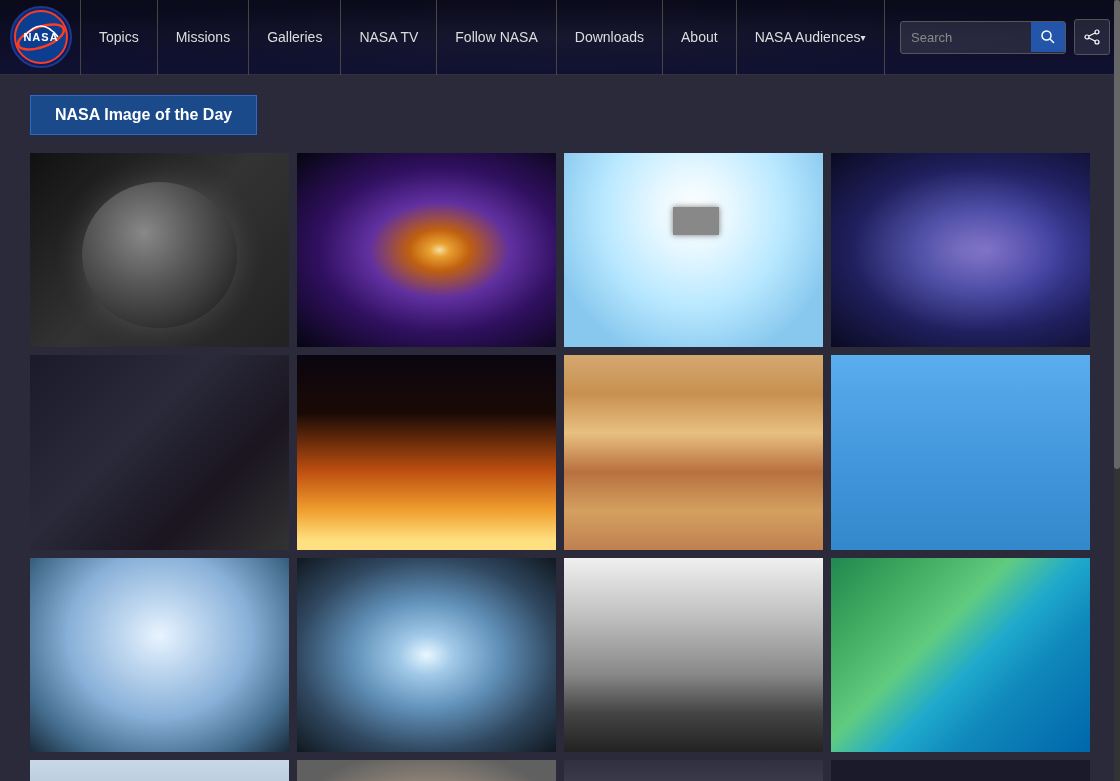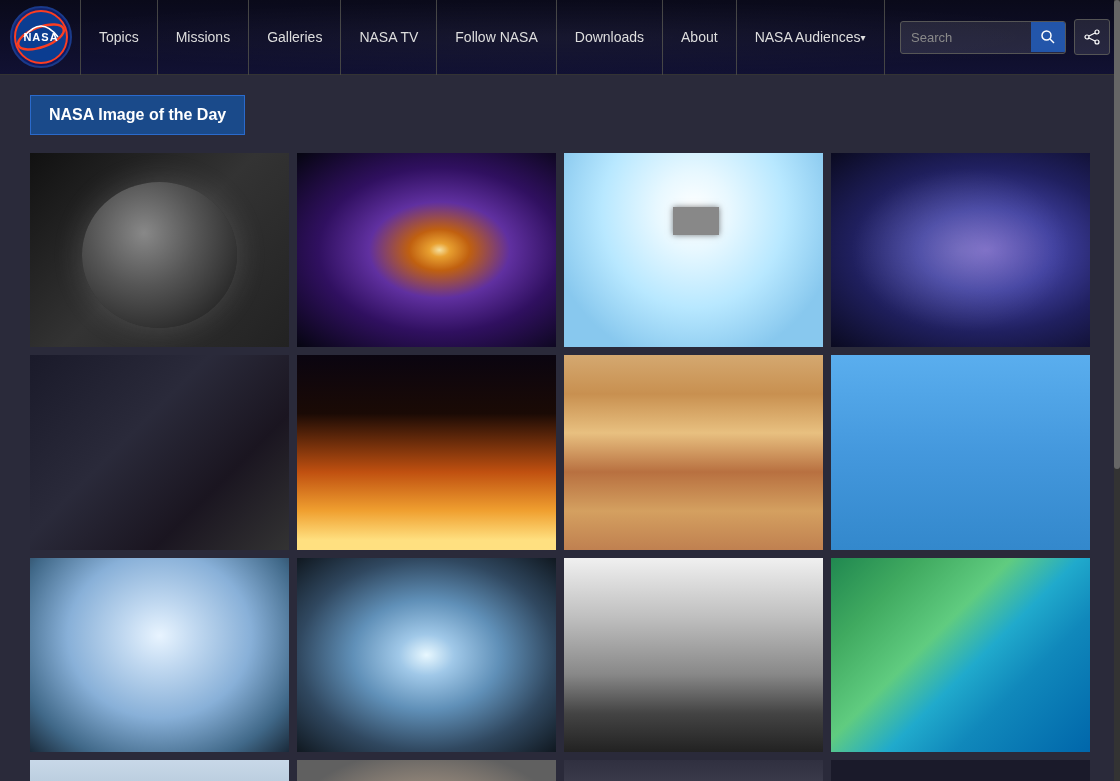--- a/index.html
+++ b/index.html
@@ -93,21 +93,21 @@
     
     .main-content {
       padding: 20px 30px;
       background: #2a2a3a;
       min-height: 706px;
     }
     .section-title {
       display: inline-block;
       background: #1a4a8a;
       color: #fff;
-      padding: 10px 18px;
+      padding: 10px 24px;
       font-size: 16px;
       font-weight: bold;
       margin-bottom: 18px;
       border: 1px solid #2a6acc;
     }
 
     
     .image-grid {
       display: grid;
       grid-template-columns: repeat(4, 1fr);

